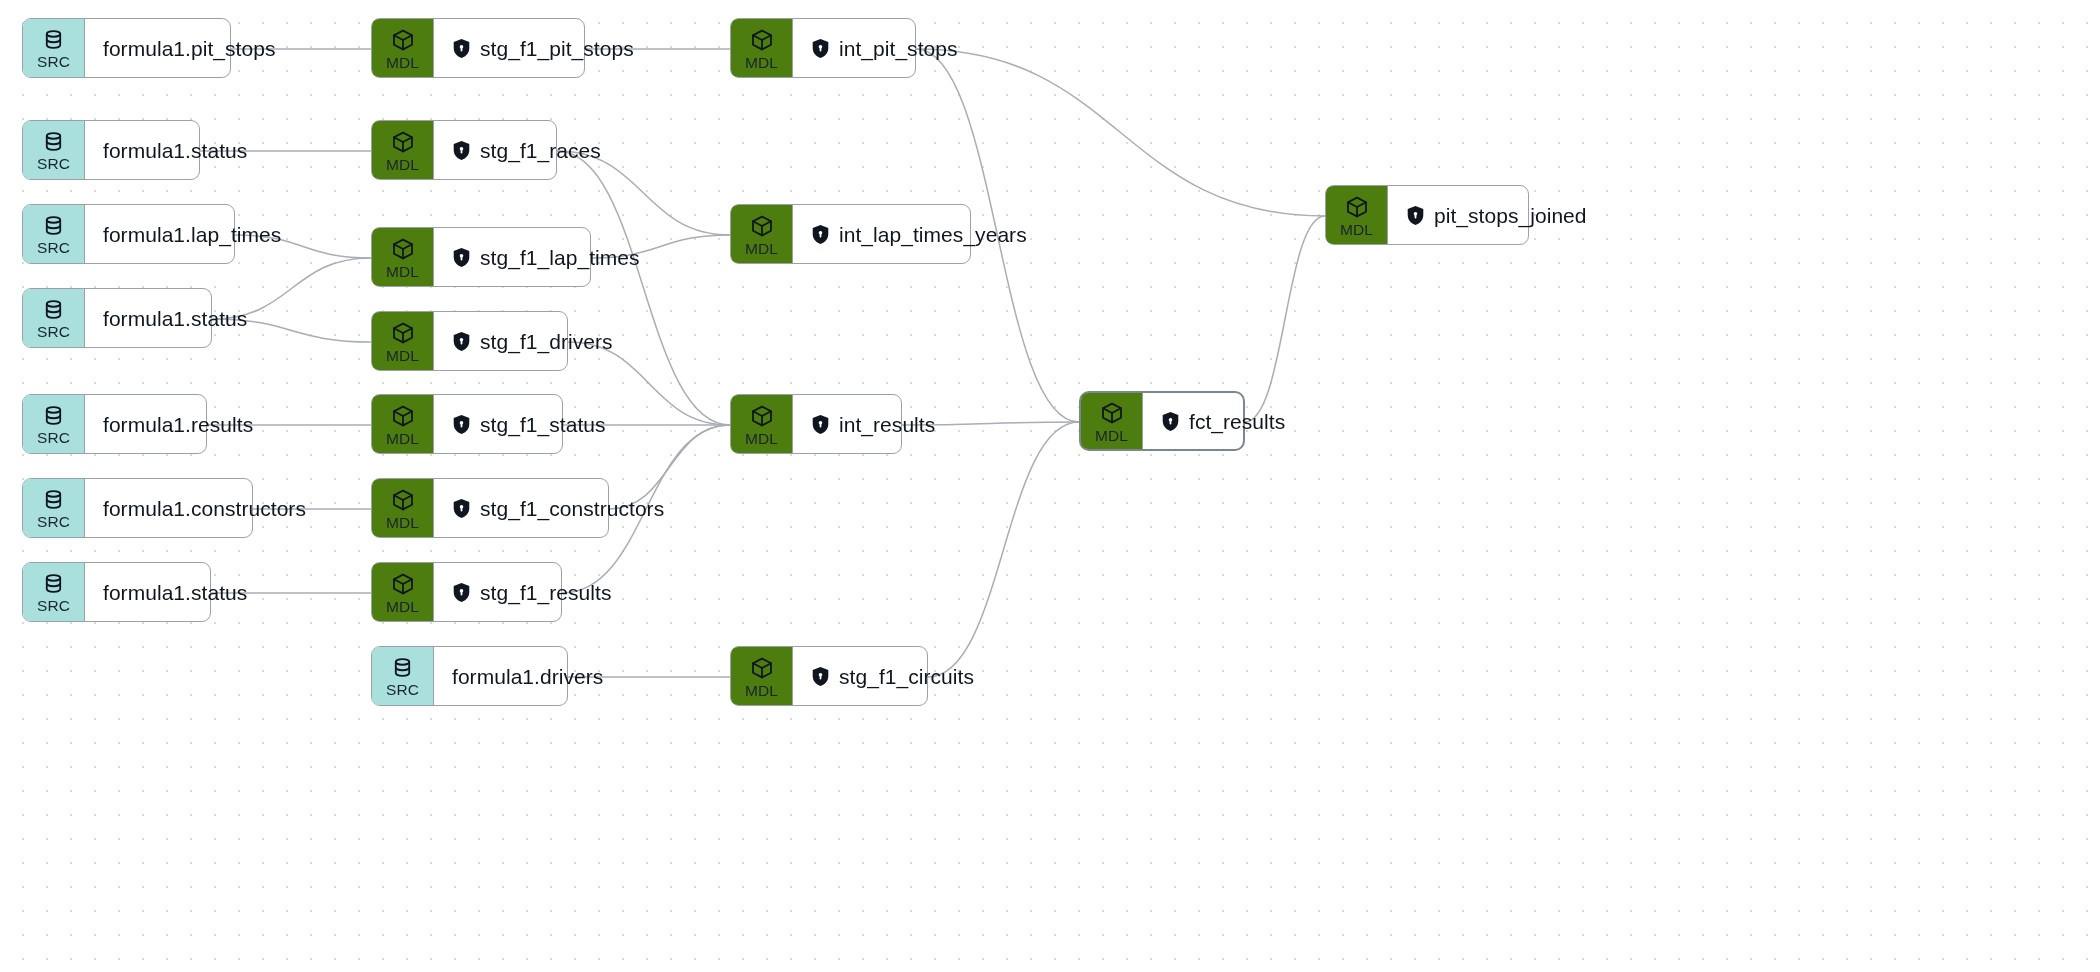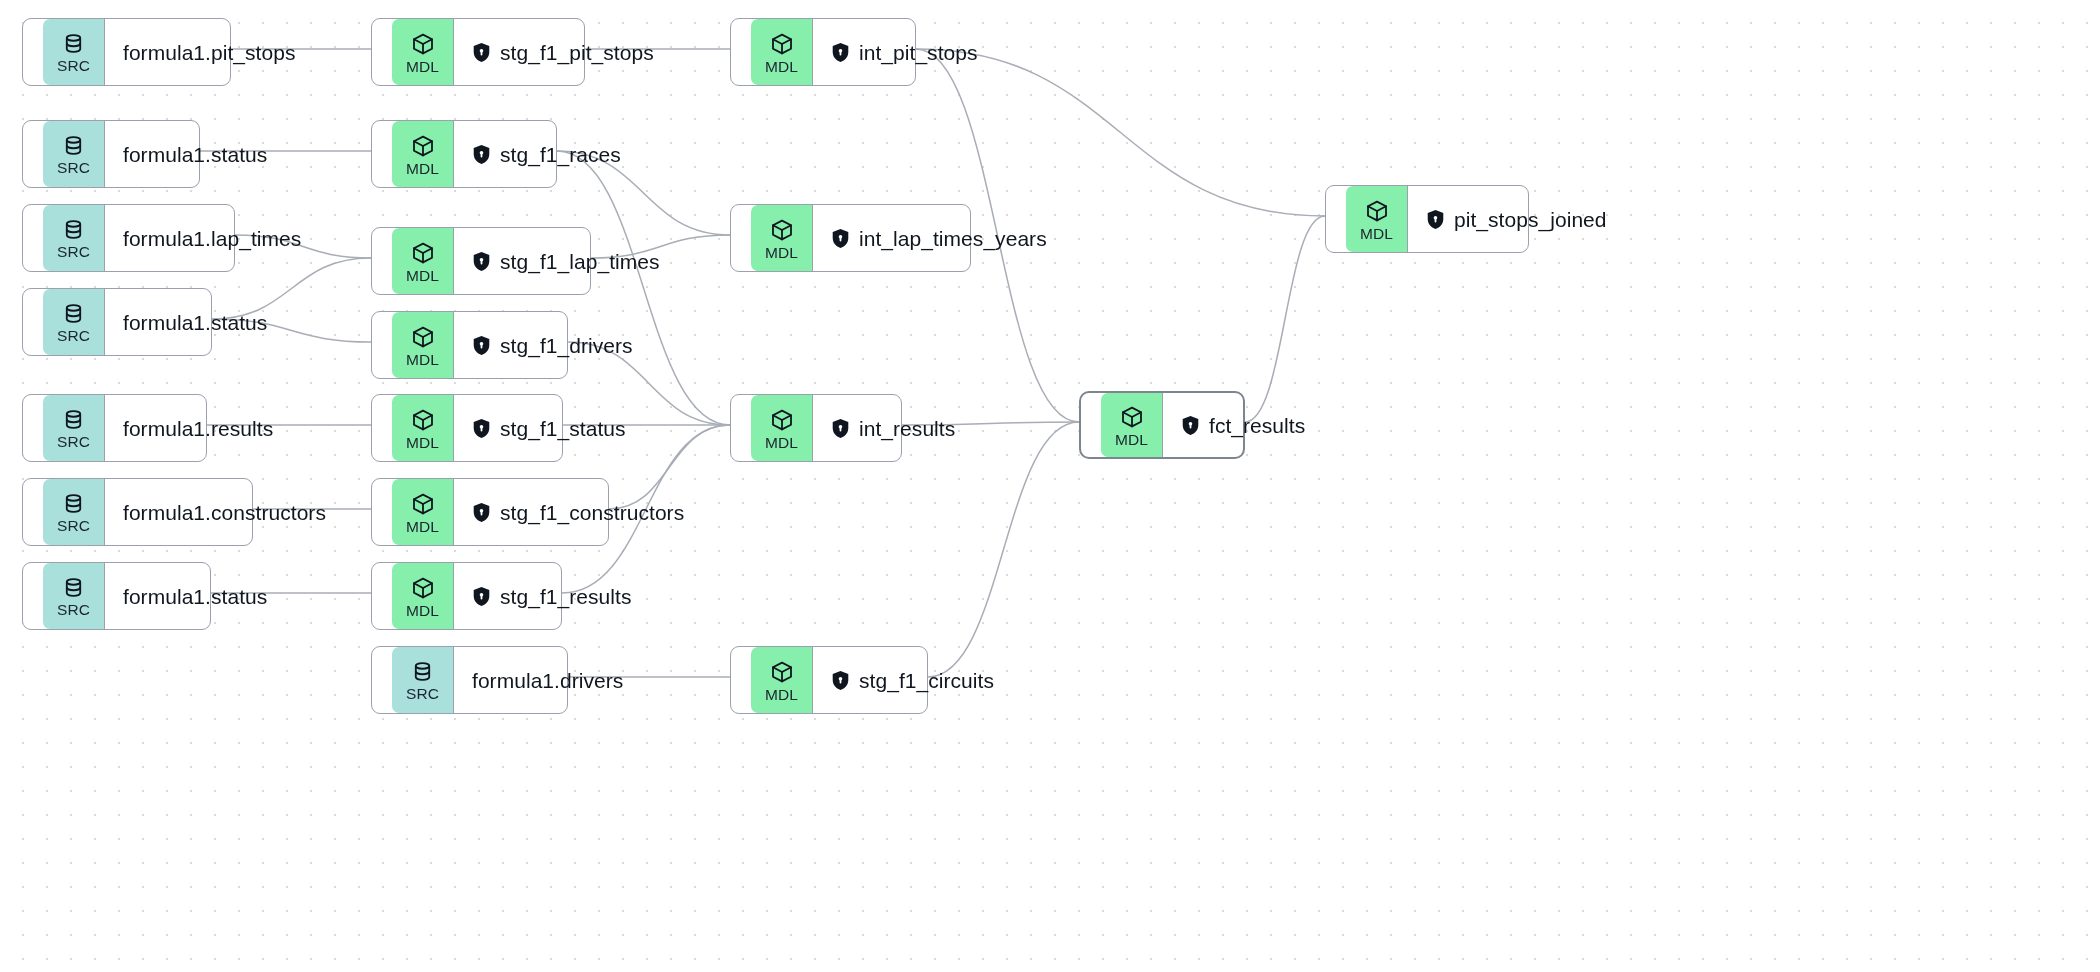--- a/index.html
+++ b/index.html
@@ -22,46 +22,45 @@
   #edges {
     position: absolute;
     left: 0; top: 0;
     width: 2100px; height: 972px;
     pointer-events: none;
   }
   .node {
     position: absolute;
     display: flex;
     align-items: stretch;
-    height: 68px;
+    height: 60px;
     background: #ffffff;
     border: 1.4px solid #9aa1ad;
     border-radius: 9px;
     box-shadow: 0 0 0 0 rgba(0,0,0,0);
-    padding-left: 20px;
   }
   .node.selected {
     border: 2.4px solid #7d858f;
     border-radius: 10px;
   }
   .badge {
     width: 62px;
     flex: 0 0 62px;
     display: flex;
     flex-direction: column;
     align-items: center;
     justify-content: center;
     gap: 1px;
     border-top-left-radius: 7px;
     border-bottom-left-radius: 7px;
     border-right: 1.4px solid #9aa1ad;
     padding-top: 2px;
   }
   .badge.src { background: #a9e0dc; }
-  .badge.mdl { background: #86efac; text-align: right; }
+  .badge.mdl { background: #4d7c0f; text-align: right; }
   .badge-icon { line-height: 0; display:block; }
   .badge-label {
     font-size: 15.5px;
     color: #1b2430;
     letter-spacing: 0.1px;
     line-height: 1;
     margin-top: 2px;
   }
   .body {
     flex: 1 1 auto;

